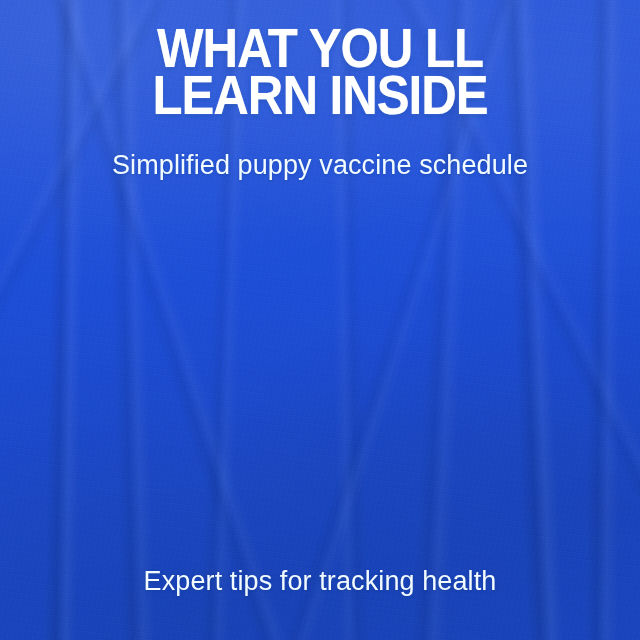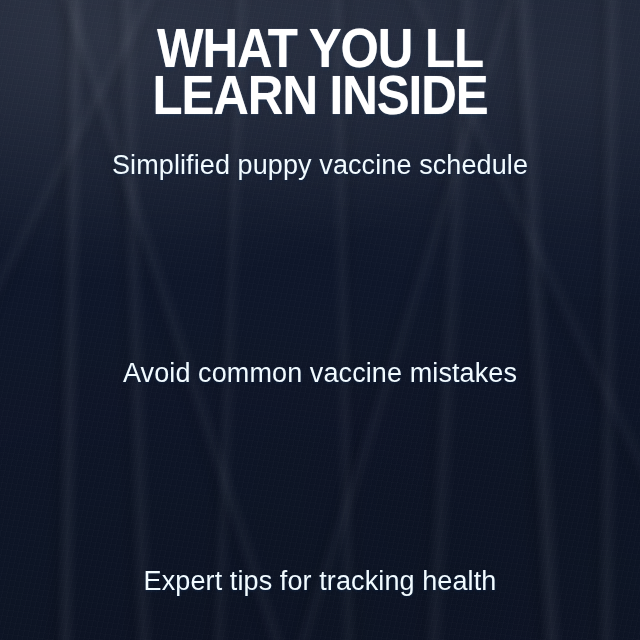--- a/index.html
+++ b/index.html
@@ -6,21 +6,21 @@
     margin: 0;
     padding: 0;
     background: #0e5ea8;
   }
 
   #poster {
     position: relative;
     width: 640px;
     height: 640px;
     overflow: hidden;
-    background: #0f172a;
+    background: #1d4ed8;
     font-family: "Liberation Sans", sans-serif;
     -webkit-font-smoothing: antialiased;
   }
 
   
   .tex {
     position: absolute;
     inset: 0;
     pointer-events: none;
   }
@@ -131,18 +131,17 @@
 
   <div class="content">
 
     <div class="headline">
       <span class="hl-line">WHAT YOU LL</span>
       <span class="hl-line">LEARN INSIDE</span>
     </div>
 
     <div class="bullets">
       <span class="bullet">Simplified puppy vaccine schedule</span>
-      <span class="bullet">Avoid common vaccine mistakes</span>
       <span class="bullet">Expert tips for tracking health</span>
     </div>
 
   </div>
 </div>
 
 </body></html>

